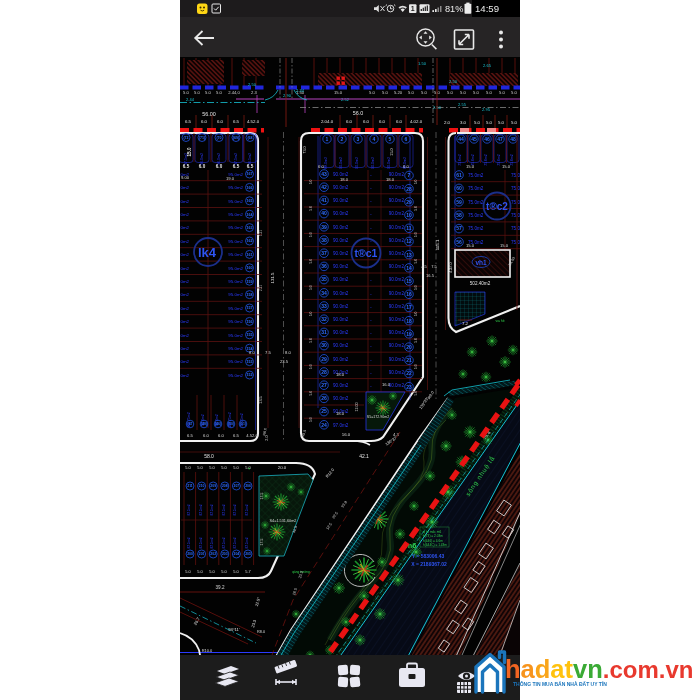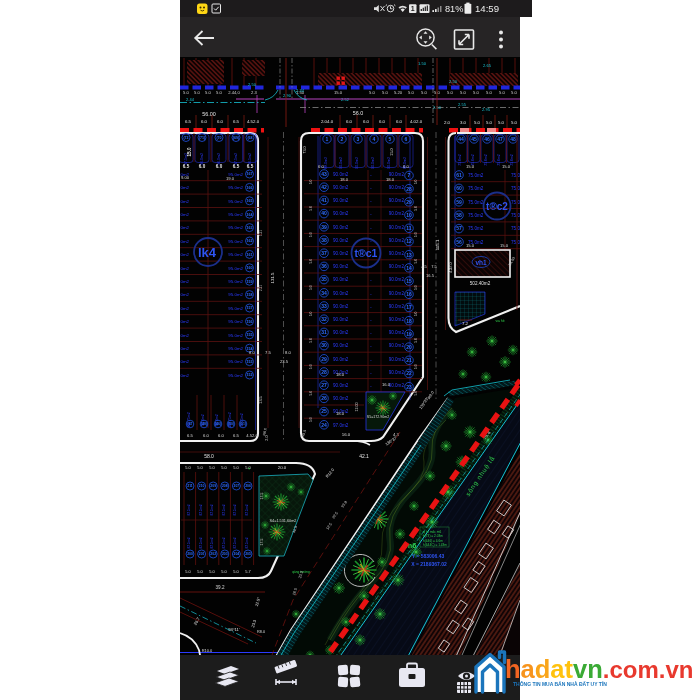--- a/index.html
+++ b/index.html
@@ -1,15 +1,15 @@
 <!DOCTYPE html>
 <html><head><meta charset="utf-8"><style>
 html,body{margin:0;padding:0;background:#ffffff;width:700px;height:700px;overflow:hidden;font-family:"Liberation Sans",sans-serif;}
 #phone{position:absolute;left:180px;top:0;width:340px;height:700px;background:#000;}
-#status{position:absolute;left:0;top:0;width:352px;height:17px;background:#1d1b1c;}
+#status{position:absolute;left:0;top:0;width:292px;height:17px;background:#1d1b1c;}
 #appbar{position:absolute;left:0;top:17px;width:340px;height:40px;background:#262425;}
 #mapwrap{position:absolute;left:0;top:57px;width:340px;height:598px;background:#020202;}
 #botbar{position:absolute;left:0;top:655px;width:340px;height:45px;background:#1c1c1c;}
 #logo{position:absolute;left:455px;top:645px;width:245px;height:55px;}
 </style></head>
 <body>
 
 <div id="phone">
 
 <div id="status">

